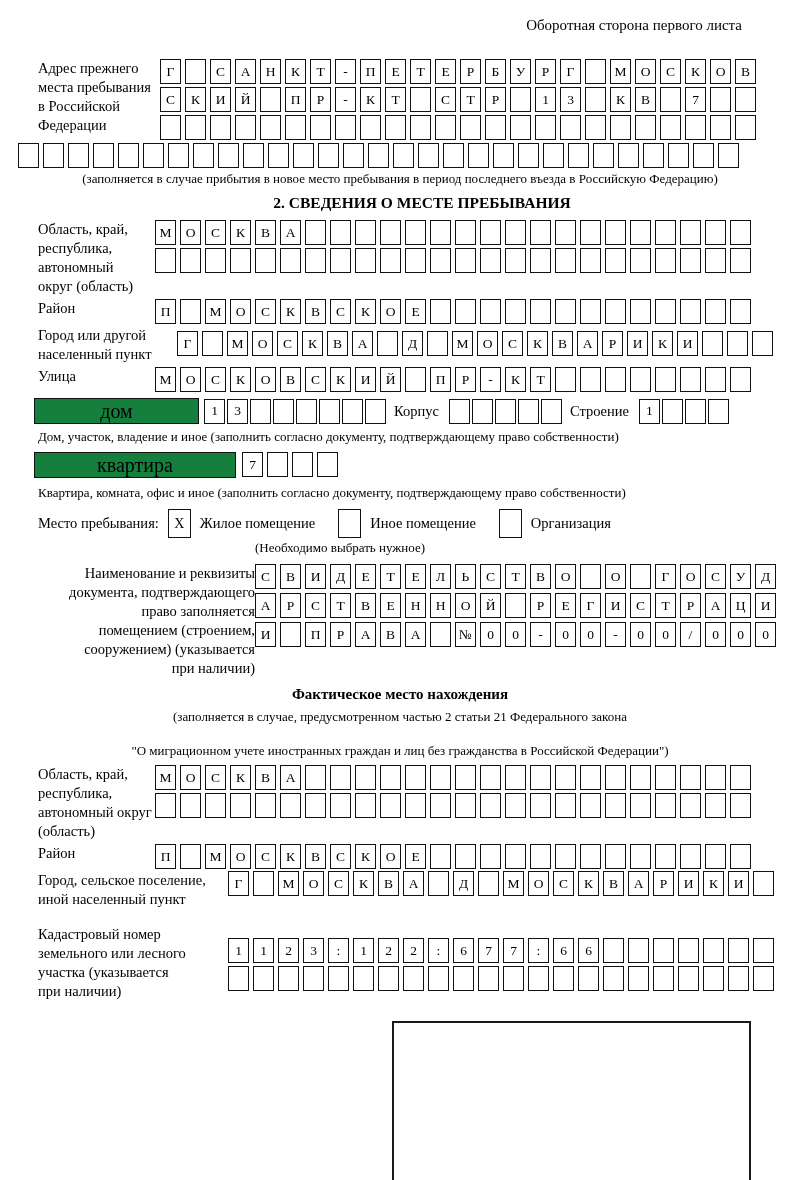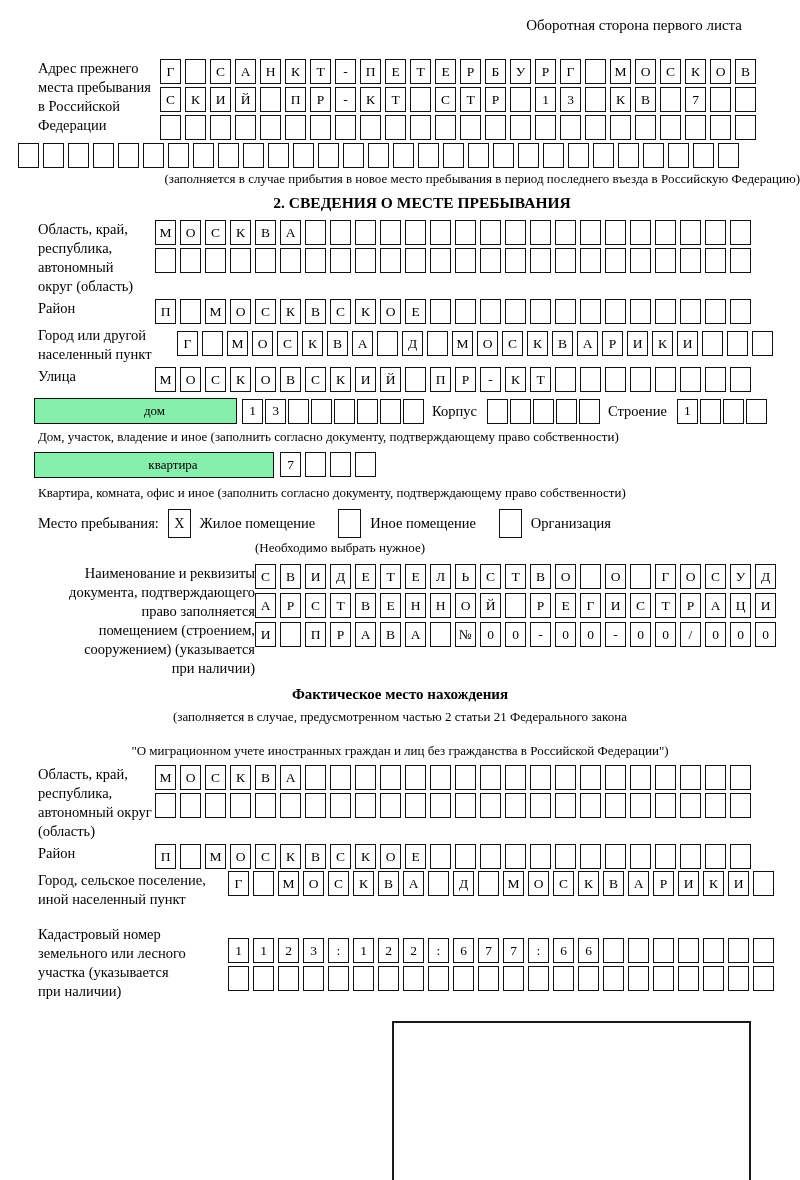--- a/index.html
+++ b/index.html
@@ -15,38 +15,38 @@
   .field { display:flex; align-items:flex-start; margin-left:38px; }
   .cellcol { display:flex; flex-direction:column; gap:3px; }
   .cellrow { display:flex; gap:4px; }
   .cellrow.tight { gap:2px; }
   .cell {
     width:19px; height:23px; border:1.5px solid #111; flex:none; background:#fff;
     display:flex; align-items:center; justify-content:center;
     font-size:13.5px; line-height:1;
   }
   .caption { font-size:13px; line-height:16px; }
-  .center { text-align:right; }
+  .center { text-align:center; }
 
   .prev-addr { margin-top:25px; }
   .overflow-row { margin:3px 0 0 18px; }
   .prev-caption { margin-top:3px; }
 
   .sec-title { text-align:center; font-size:15.5px; font-weight:bold; margin:7px 0 8px 0;padding-left:44px; }
 
   .region-field { margin-top:0; height:79px; }
   .district-field { margin-top:0; }
   .city-field { margin-top:2px; }
   .city-field .cellrow { margin-left:22px; margin-top:5px; }
   .street-field { margin-top:3px; }
 
   .house-row { display:flex; align-items:center; margin:6px 0 0 34px; }
   .widebox {
     height:24px; border:1.5px solid #111; display:flex; align-items:center;
-    justify-content:center; font-size:13px; flex:none; background:#86efac;padding-left:38px;
+    justify-content:center; font-size:20px; flex:none; background:#15803d;
   }
   .w163 { width:163px; } .w200 { width:200px; }
   .inline-label { font-size:14.5px; margin:0 5px 0 8px; }
   .house-row .cellrow { margin-left:5px; }
   .house-caption { margin:5px 0 0 38px; }
 
   .apt-row { display:flex; margin:7px 0 0 34px; }
   .apt-row .cellrow { margin-left:6px; }
   .apt-caption { margin:7px 0 0 38px; }
 

